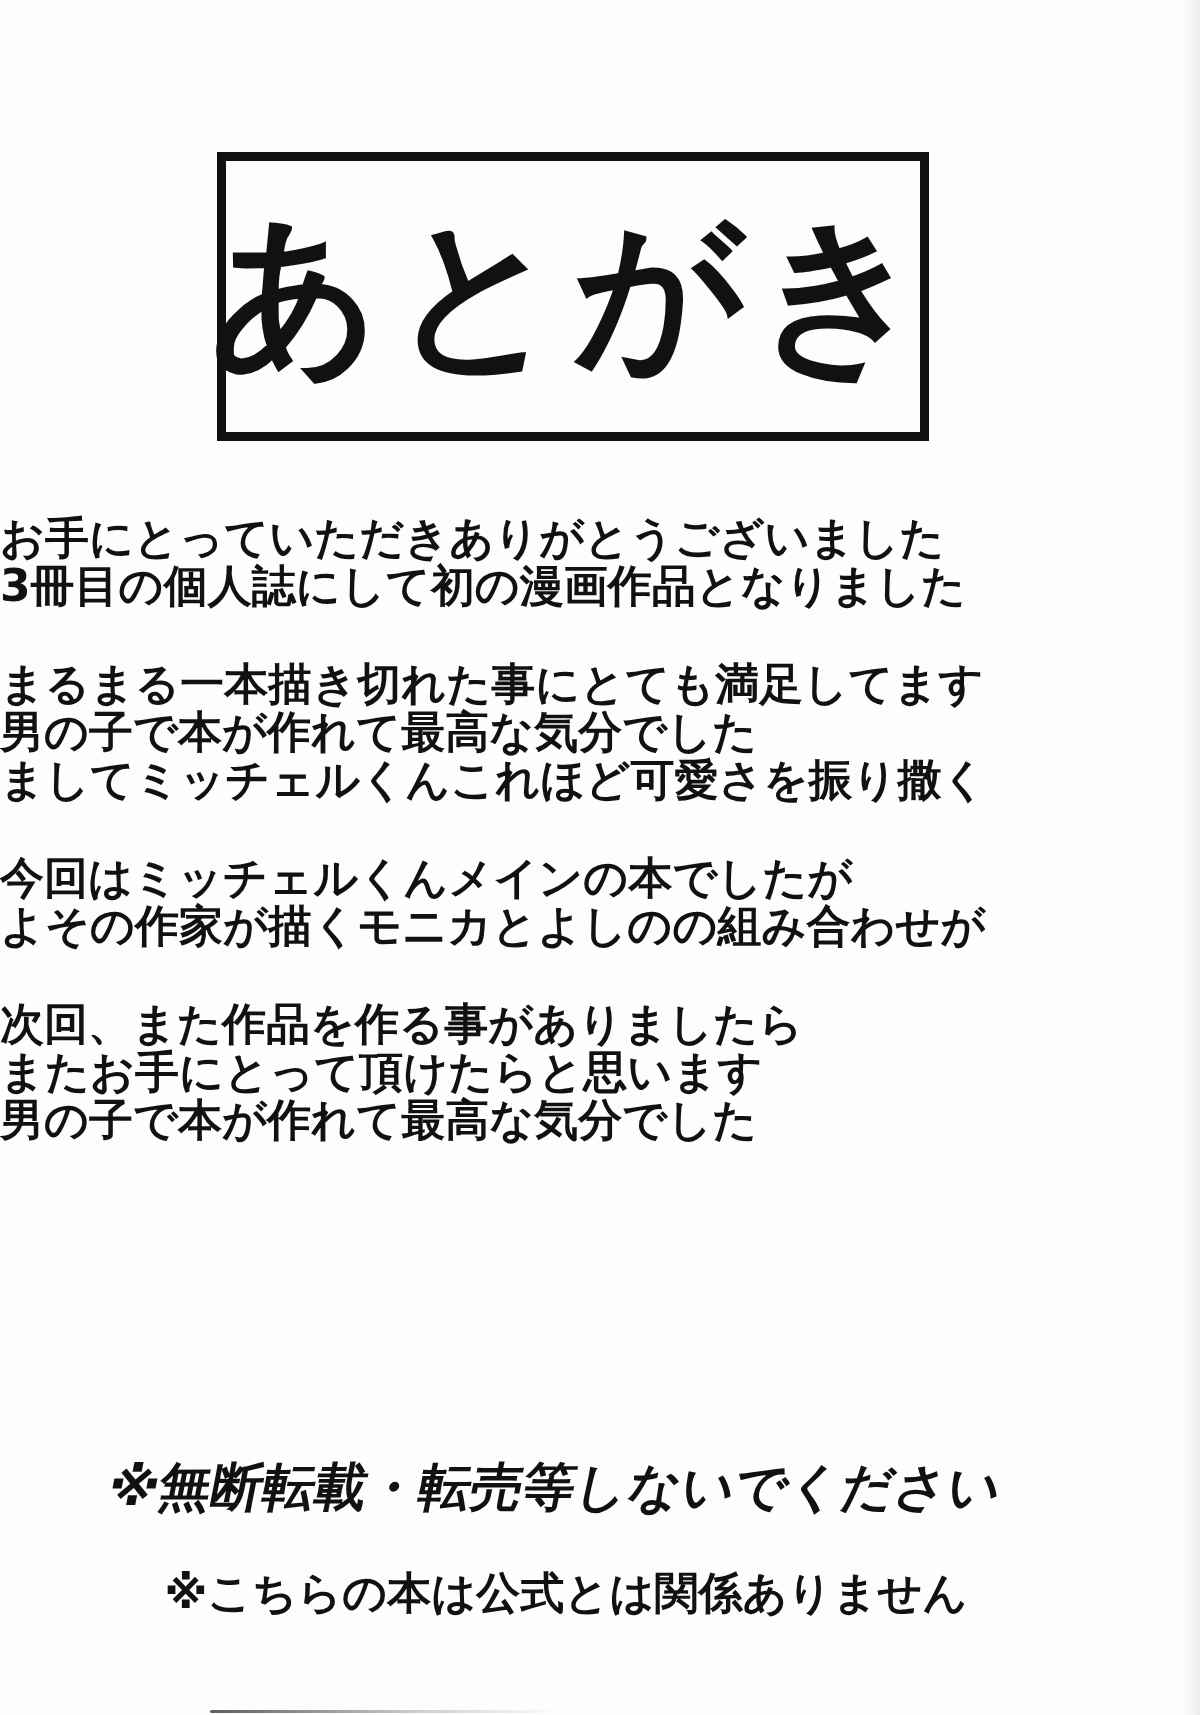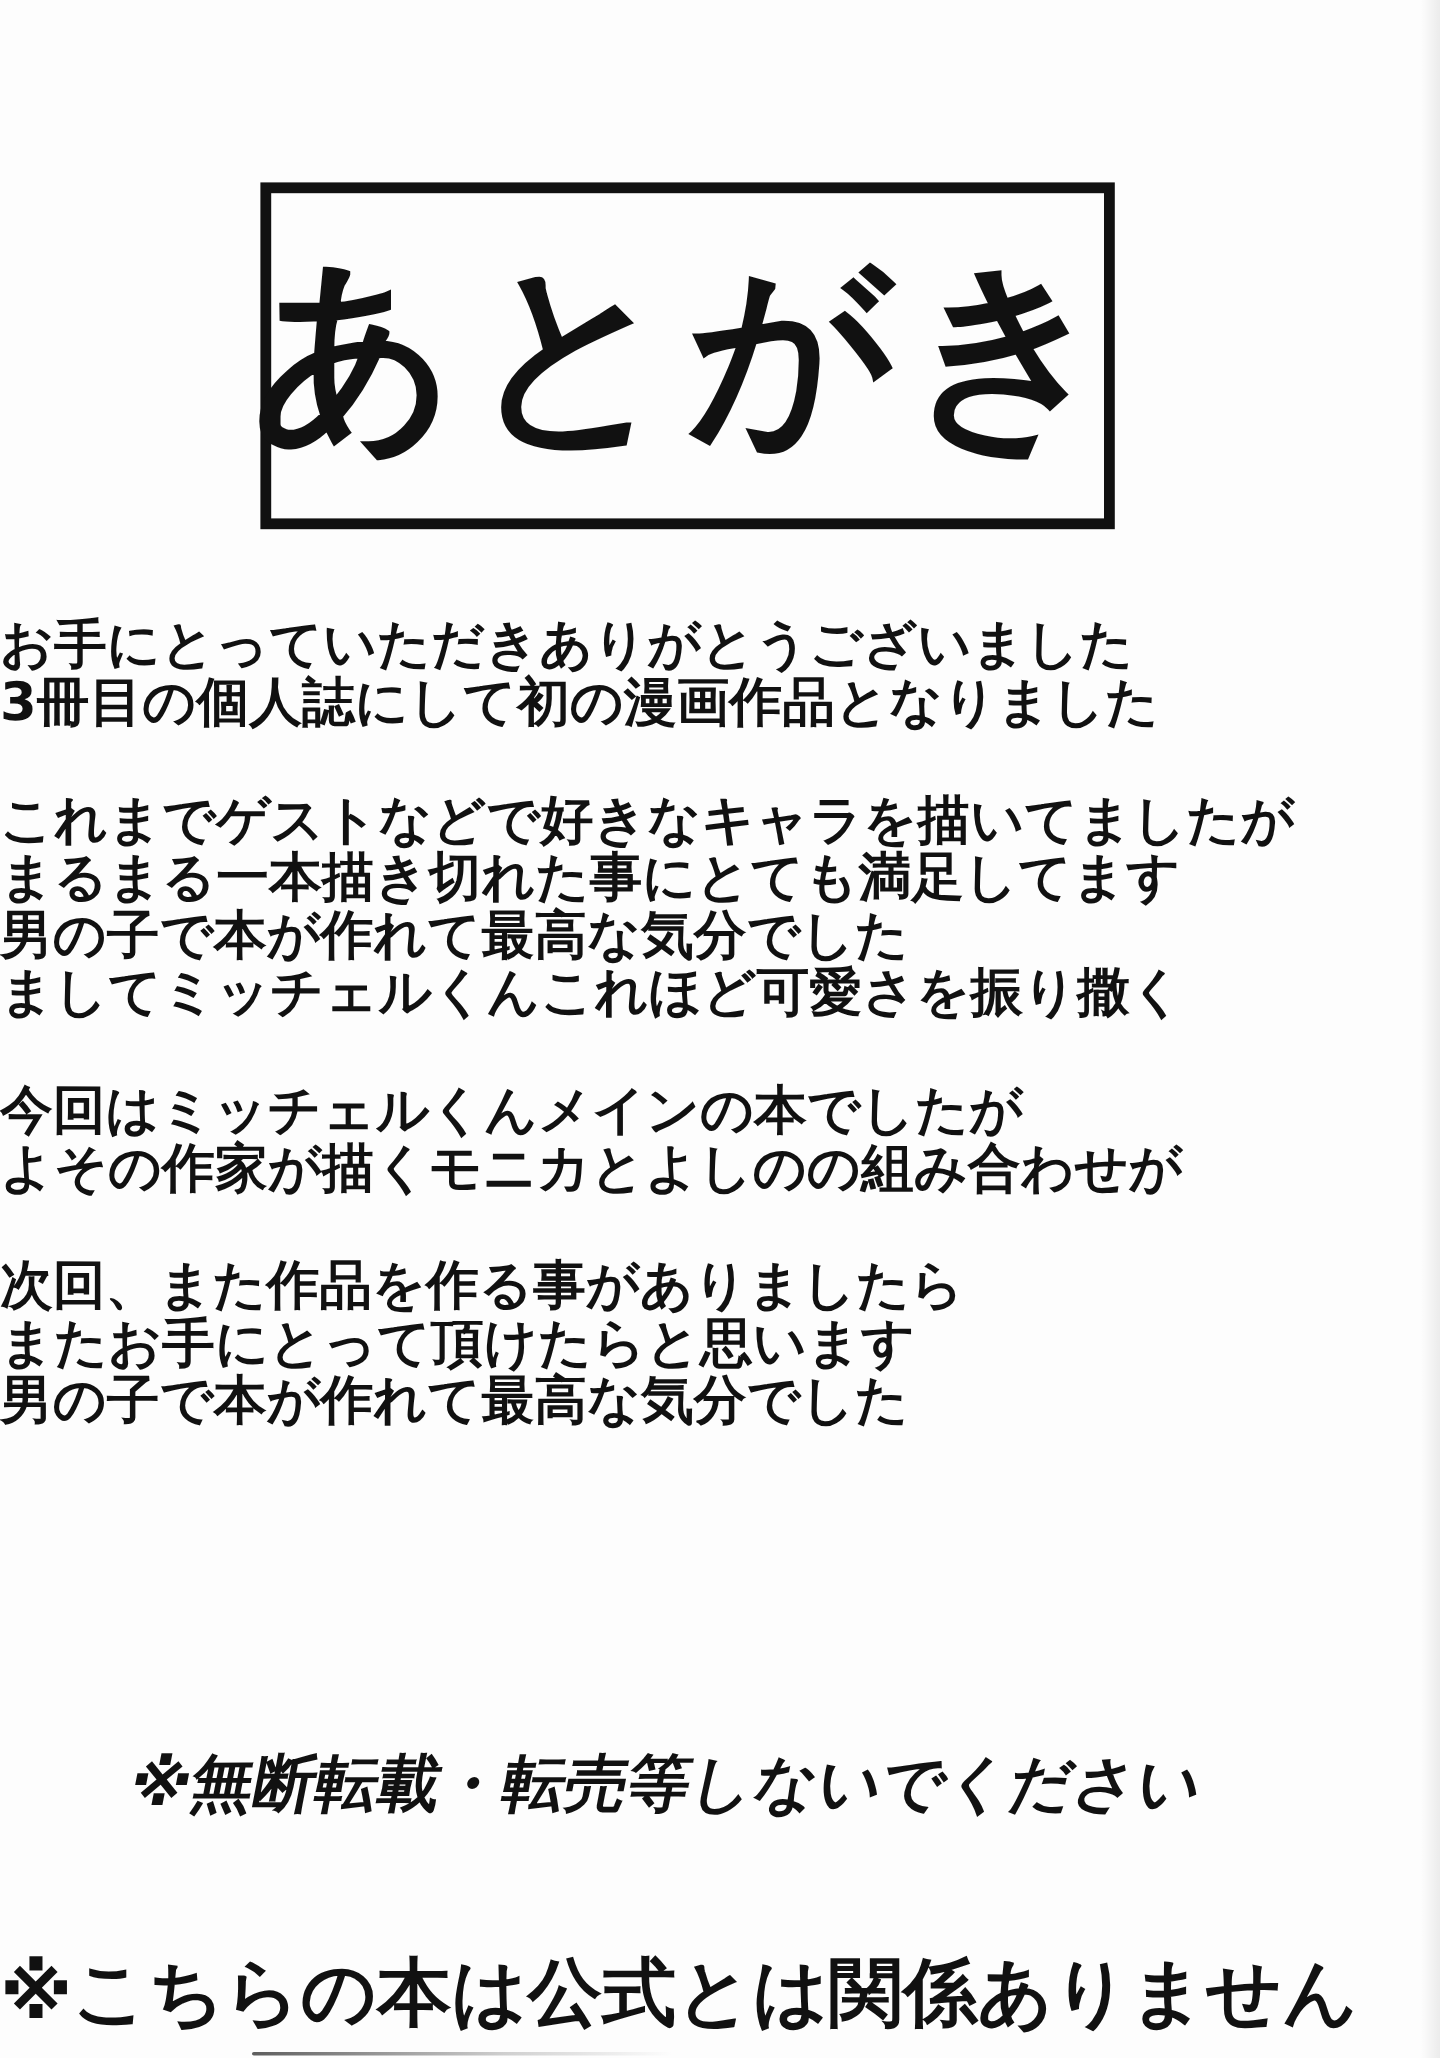--- a/index.html
+++ b/index.html
@@ -83,42 +83,42 @@
     width: 1110px;
     font-size: 52px;
     line-height: 56px;
   }
   .notice-1 .skew {
     display: inline-block;
     transform: skewX(-11deg);
   }
   .notice-2 {
     left: 0;
-    top: 1627px;
+    top: 1559px;
     width: 1100px;
-    font-size: 62px;
+    font-size: 44px;
     line-height: 68px;
+    padding-left: 16px;
   }
 </style>
 </head>
 <body>
 
 <div class="page">
 
   <div class="title-box">
     <div class="title-text">あとがき</div>
   </div>
 
   <div class="body-text">
     <div class="paragraph">
       <div class="line">お手にとっていただきありがとうございました</div>
       <div class="line">3冊目の個人誌にして初の漫画作品となりました</div>
     </div>
     <div class="paragraph">
-      <div class="line">これまでゲストなどで好きなキャラを描いてましたが</div>
       <div class="line">まるまる一本描き切れた事にとても満足してます</div>
       <div class="line">男の子で本が作れて最高な気分でした</div>
       <div class="line">ましてミッチェルくんこれほど可愛さを振り撒く</div>
     </div>
     <div class="paragraph">
       <div class="line">今回はミッチェルくんメインの本でしたが</div>
       <div class="line">よその作家が描くモニカとよしのの組み合わせが</div>
     </div>
     <div class="paragraph">
       <div class="line">次回、また作品を作る事がありましたら</div>

